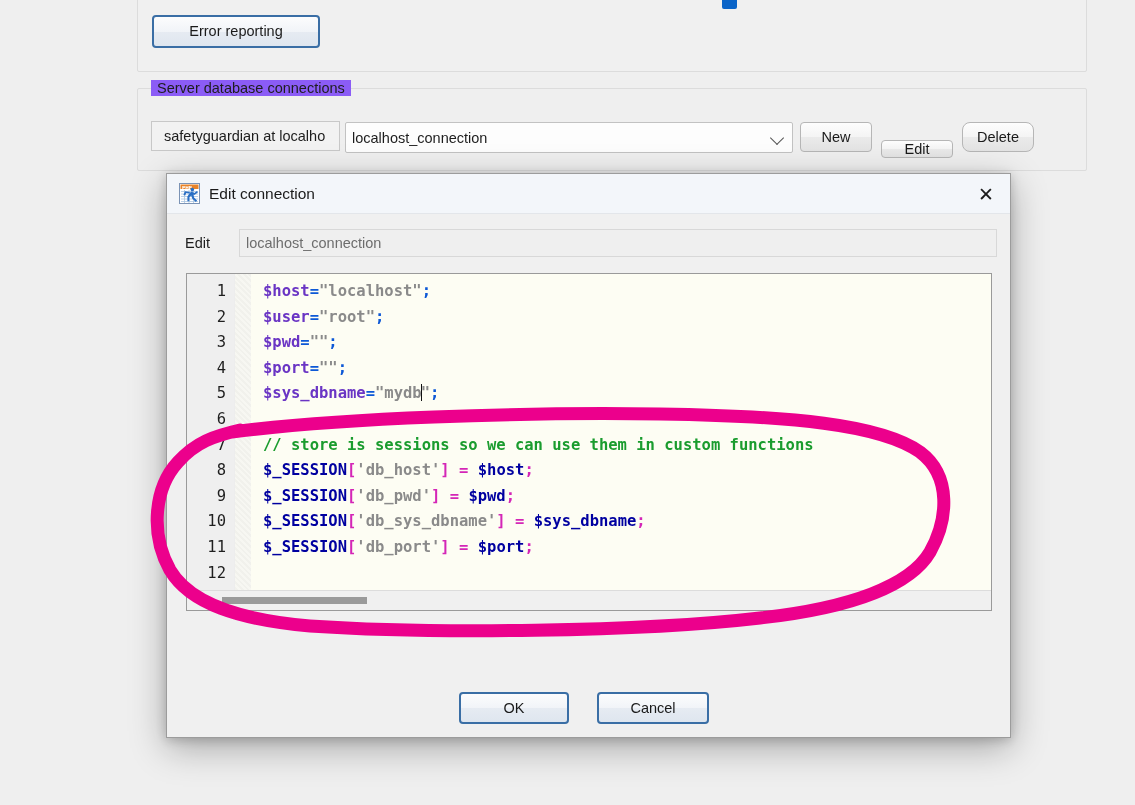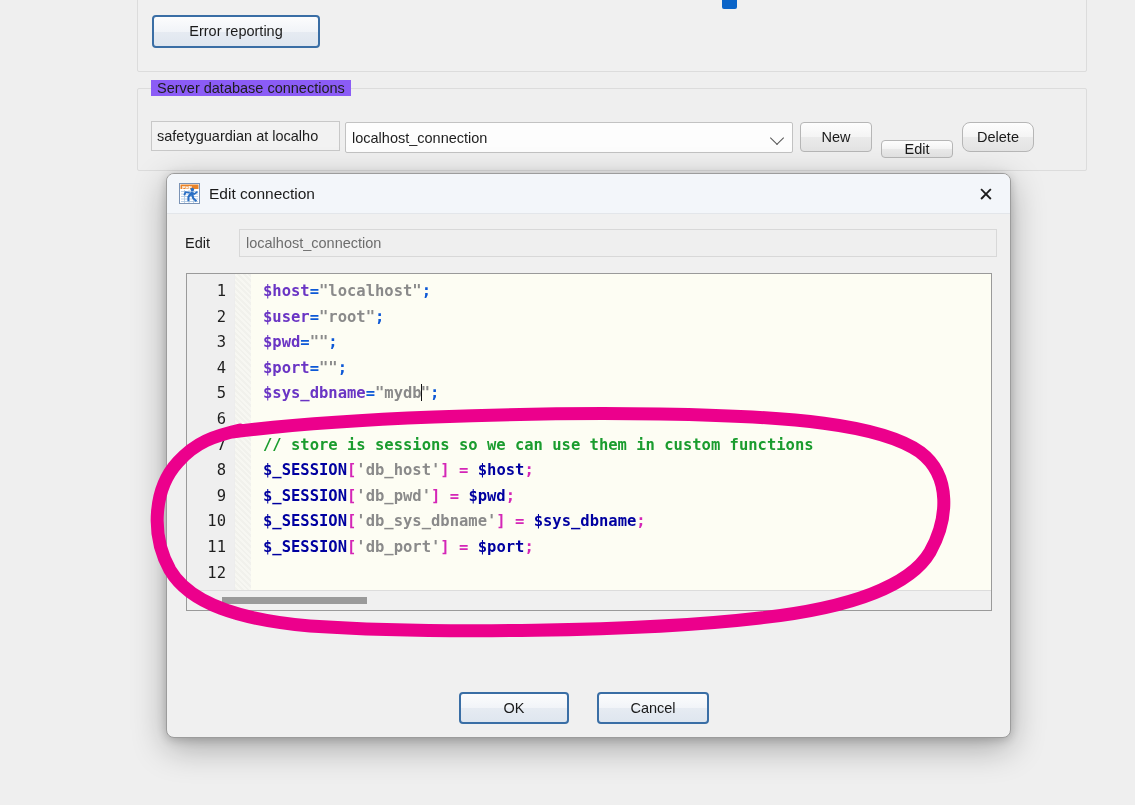--- a/index.html
+++ b/index.html
@@ -94,21 +94,21 @@
   }
 
   .ro-field {
     position: absolute;
     left: 151px; top: 121px;
     width: 189px; height: 30px;
     background: #f2f2f2;
     border: 1px solid #c8c8c8;
     font-size: 14.5px;
     color: #1d1d1d;
-    padding: 0 5px;
+    padding: 0 12px;
     display: flex; align-items: center;
     overflow: hidden;
     white-space: nowrap;
   }
 
   .combo {
     position: absolute;
     left: 345px; top: 122px;
     width: 448px; height: 31px;
     background: #fdfdfd;
@@ -139,21 +139,21 @@
   #edit-btn   { position:absolute; left:881px; top:140px; width:72px; height:18px; }
   #delete-btn { position:absolute; left:962px; top:122px; width:72px; height:30px;border-radius:8px; }
 
   
   #dialog {
     position: absolute;
     left: 166px; top: 173px;
     width: 845px; height: 565px;
     background: #f0f0f0;
     border: 1px solid #9c9c9c;
-    border-radius: 8px;
+    border-radius: 0;
     box-shadow: 0 10px 34px rgba(0,0,0,0.30), 0 2px 10px rgba(0,0,0,0.18);
     overflow: hidden;
   }
   #dialog-titlebar {
     position: relative;
     height: 40px;
     background: #f3f6fa;
     border-bottom: 1px solid #e3e6ea;
     display: flex;
     align-items: center;

